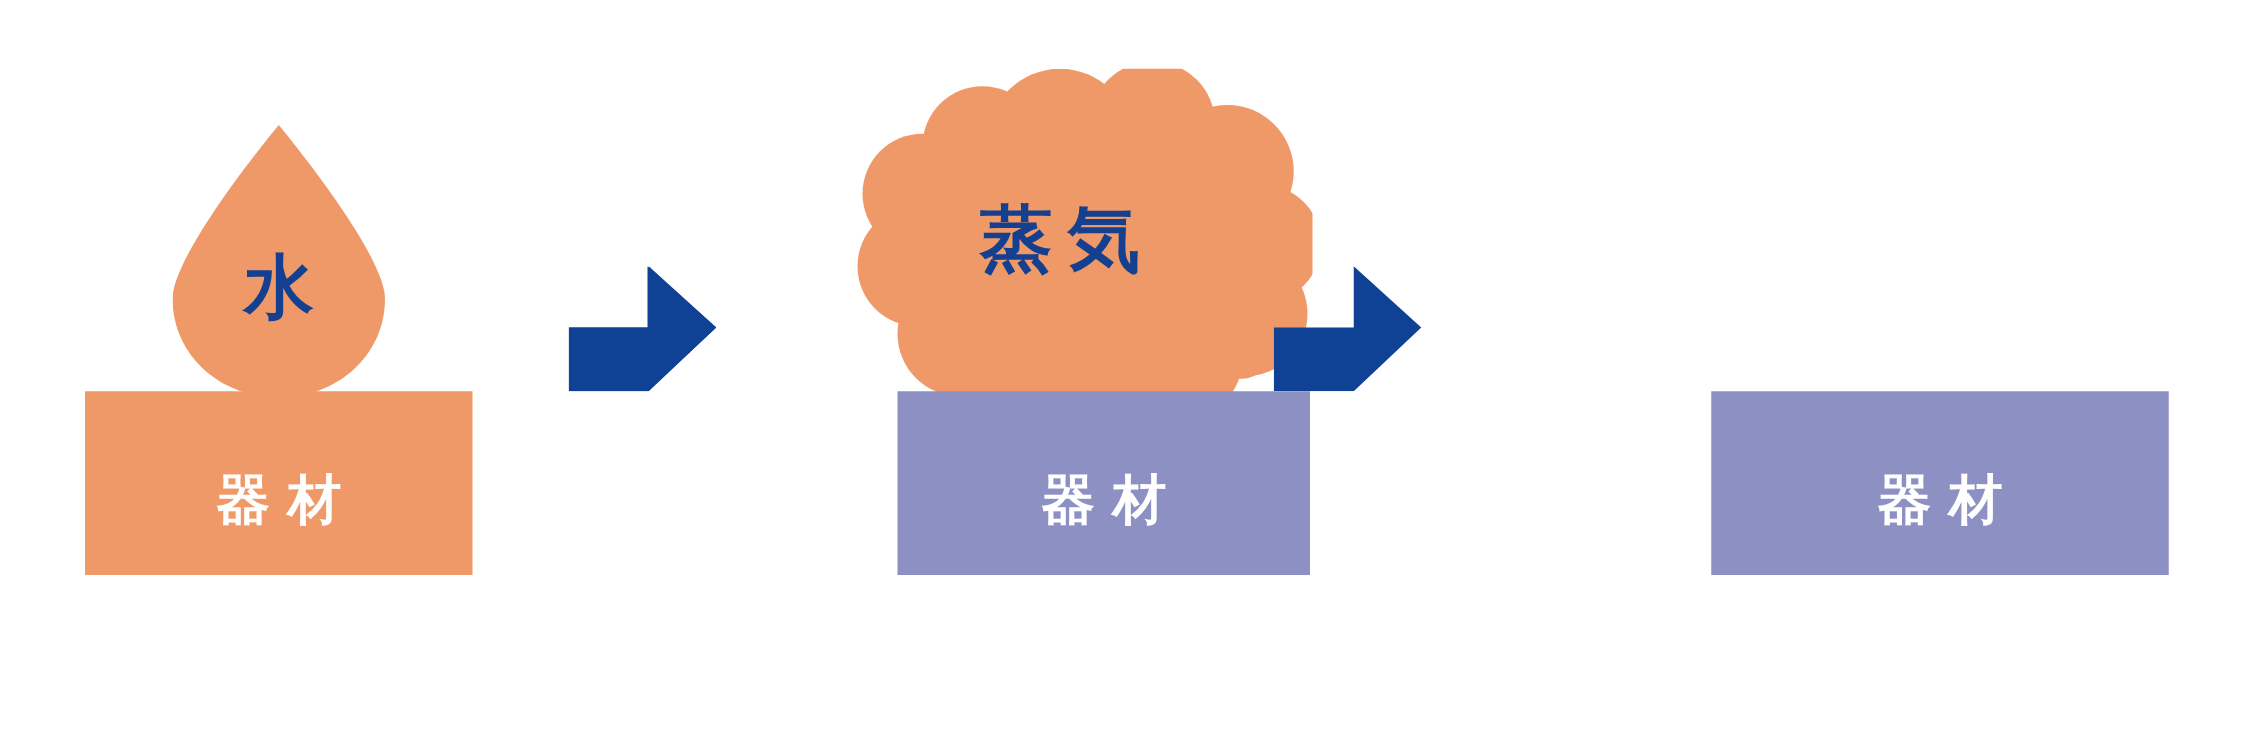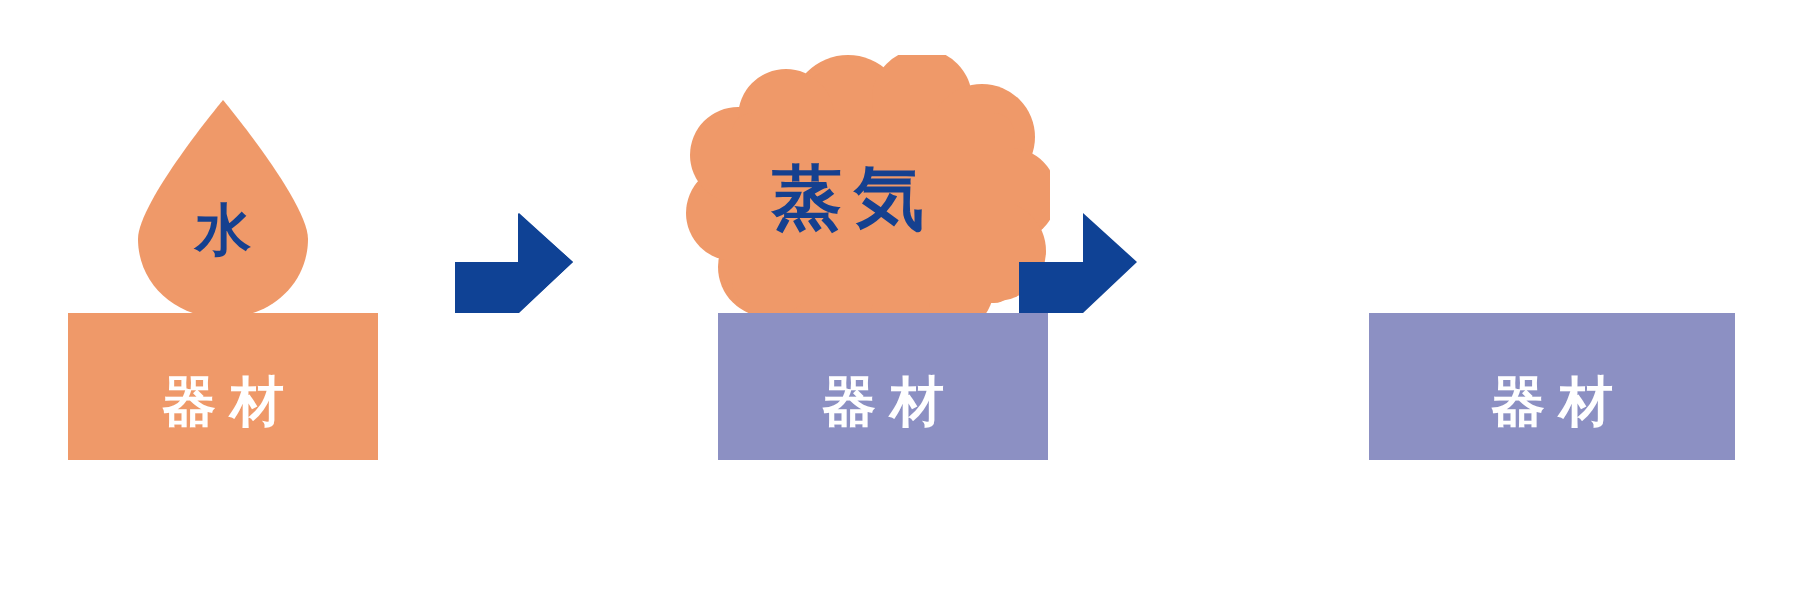--- a/index.html
+++ b/index.html
@@ -24,21 +24,21 @@
 
   
   .bar {
     position: absolute;
     display: flex;
     align-items: center;
     justify-content: center;
   }
   .bar-label {
     color: #ffffff;
-    font-size: 54px;
+    font-size: 43px;
     font-weight: bold;
     letter-spacing: 14px;
     text-indent: 14px;
     line-height: 1;
     white-space: nowrap;
     user-select: none;
   }
 
   #bar-left   { left: 68px;   top: 313px; width: 310px; height: 147px; background: #EF9969; }
   #bar-mid    { left: 718px;  top: 313px; width: 330px; height: 147px; background: #8C90C3; }
@@ -78,21 +78,21 @@
     left: 646px;
     top: 55px;
     width: 404px;
     height: 266px;
   }
   #cloud-wrap svg { display: block; }
   #cloud-label {
     left: 0; top: 0;
     width: 404px;
     text-align: center;
-    font-size: 70px;
+    font-size: 58px;
     letter-spacing: 12px;
     text-indent: 12px;
     transform: translateY(108px);
   }
 
   
   .arrow { position: absolute; }
   .arrow svg { display: block; }
   #arrow-1 { left: 455px;  top: 213px; width: 118px; height: 100px; }
   #arrow-2 { left: 1019px; top: 213px; width: 118px; height: 100px; }

